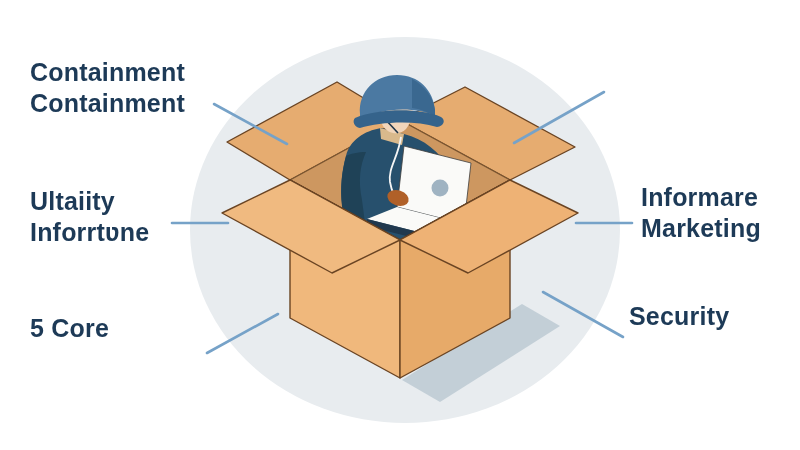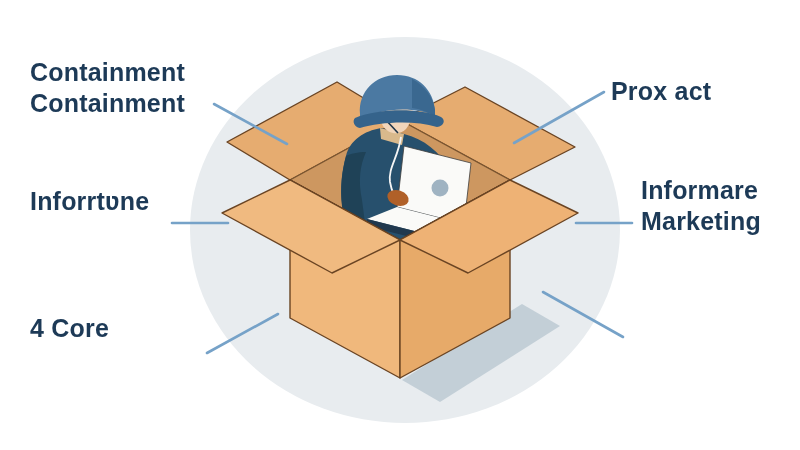--- a/index.html
+++ b/index.html
@@ -74,30 +74,31 @@
   <line class="connector" x1="632" y1="223" x2="576" y2="223" stroke="#76a2c8"></line>
   <line class="connector" x1="543" y1="292" x2="623" y2="337" stroke="#76a2c8"></line>
 </svg>
 
 <div class="callout" style="left:30px;top:57px">
   <div>Containment</div>
   <div>Containment</div>
 </div>
 
 <div class="callout" style="left:30px;top:186px">
+  <div>Ultaiity</div>
   <div>Inforrtʋne</div>
 </div>
 
 <div class="callout" style="left:30px;top:313px">
-  <div>4 Core</div>
+  <div>5 Core</div>
 </div>
 
 <div class="callout" style="left:611px;top:76px">
-  <div>Prox act</div>
 </div>
 
-<div class="callout" style="left:641px;top:175px">
+<div class="callout" style="left:641px;top:182px">
   <div>Informare</div>
   <div>Marketing</div>
 </div>
 
 <div class="callout" style="left:629px;top:301px">
+  <div>Security</div>
 </div>
 
 </body></html>

